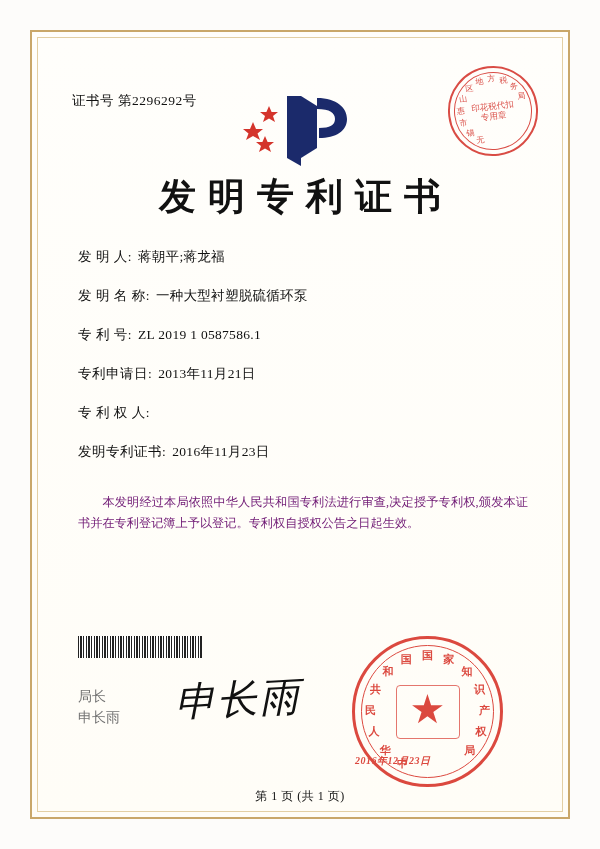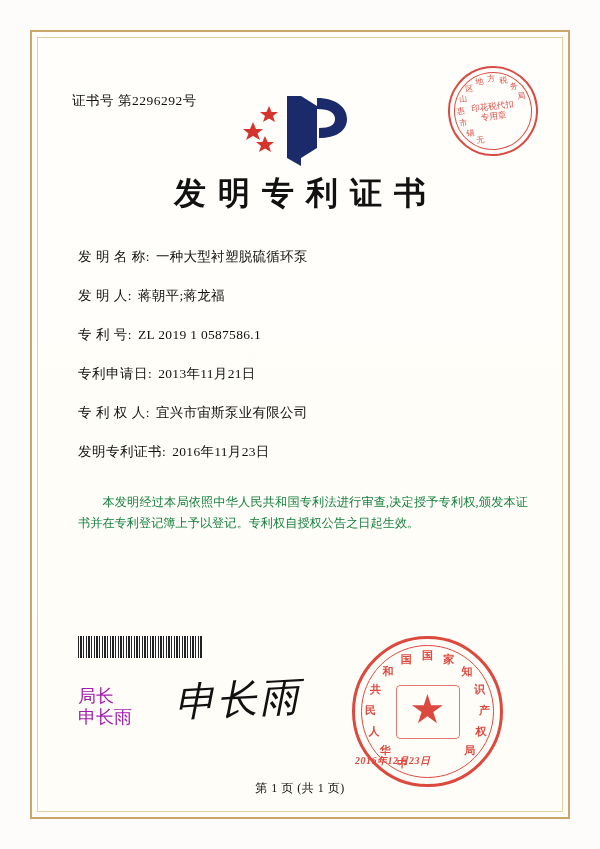--- a/index.html
+++ b/index.html
@@ -106,21 +106,21 @@
     line-height: 10px;
   }
 
   
   .main-title {
     position: absolute;
     left: 0;
     right: 0;
     top: 172px;
     text-align: center;
-    font-size: 32px;
+    font-size: 37px;
     letter-spacing: 12px;
     font-weight: bold;
     color: #111;
     text-indent: 12px;
     font-family: "Liberation Serif", "DejaVu Serif", serif;
   }
 
   
   .fields {
     position: absolute;
@@ -145,21 +145,21 @@
   }
 
   
   .body-text {
     position: absolute;
     left: 78px;
     right: 72px;
     top: 492px;
     font-size: 12.2px;
     line-height: 20.5px;
-    color: #15803d;
+    color: #701a75;
     text-align: justify;
   }
   .body-text p {
     margin: 0 0 3px 0;
     text-indent: 24.4px;
   }
 
   
   .barcode {
     position: absolute;
@@ -176,23 +176,23 @@
       #222 5px, #222 6px,
       #fff 6px, #fff 8px
     );
   }
 
   
   .sig-block {
     position: absolute;
     left: 78px;
     top: 686px;
-    font-size: 18px;
+    font-size: 14px;
     line-height: 21px;
-    color: #a21caf;
+    color: #737373;
   }
   .sig-script {
     position: absolute;
     left: 175px;
     top: 672px;
     font-size: 40px;
     font-style: italic;
     font-family: "Liberation Serif", "DejaVu Serif", serif;
     color: #111;
     letter-spacing: 2px;
@@ -259,21 +259,21 @@
     font-weight: bold;
     letter-spacing: 0.5px;
     font-style: italic;
   }
 
   
   .footer {
     position: absolute;
     left: 0;
     right: 0;
-    bottom: 52px;
+    bottom: 44px;
     text-align: center;
     font-size: 12px;
     color: #111;
     letter-spacing: 0.5px;
   }
 </style>
 </head>
 <body>
 
 <div class="page">
@@ -313,42 +313,41 @@
       <span style="transform:rotate(70deg) translate(0,-32px) rotate(-70deg)">局</span>
     </div>
     <div class="ctr">印花税代扣专用章</div>
   </div>
 
   <div class="main-title">发明专利证书</div>
 
   <div class="fields">
 
     <div class="field-row">
+      <span class="field-label">发 明 人:</span>
+      <span class="field-value">蒋朝平;蒋龙福</span>
+    </div>
+
+    <div class="field-row">
       <span class="field-label">发 明 名 称:</span>
       <span class="field-value">一种大型衬塑脱硫循环泵</span>
     </div>
 
     <div class="field-row">
-      <span class="field-label">发 明 人:</span>
-      <span class="field-value">蒋朝平;蒋龙福</span>
-    </div>
-
-    <div class="field-row">
       <span class="field-label">专 利 号:</span>
       <span class="field-value">ZL 2019 1 0587586.1</span>
     </div>
 
     <div class="field-row">
       <span class="field-label">专利申请日:</span>
       <span class="field-value">2013年11月21日</span>
     </div>
 
     <div class="field-row">
       <span class="field-label">专 利 权 人:</span>
-      <span class="field-value">宜兴市宙斯泵业有限公司</span>
     </div>
 
     <div class="field-row">
       <span class="field-label">发明专利证书:</span>
       <span class="field-value">2016年11月23日</span>
     </div>
   </div>
 
   <div class="body-text">
     <p>本发明经过本局依照中华人民共和国专利法进行审查,决定授予专利权,颁发本证书并在专利登记簿上予以登记。专利权自授权公告之日起生效。</p>

